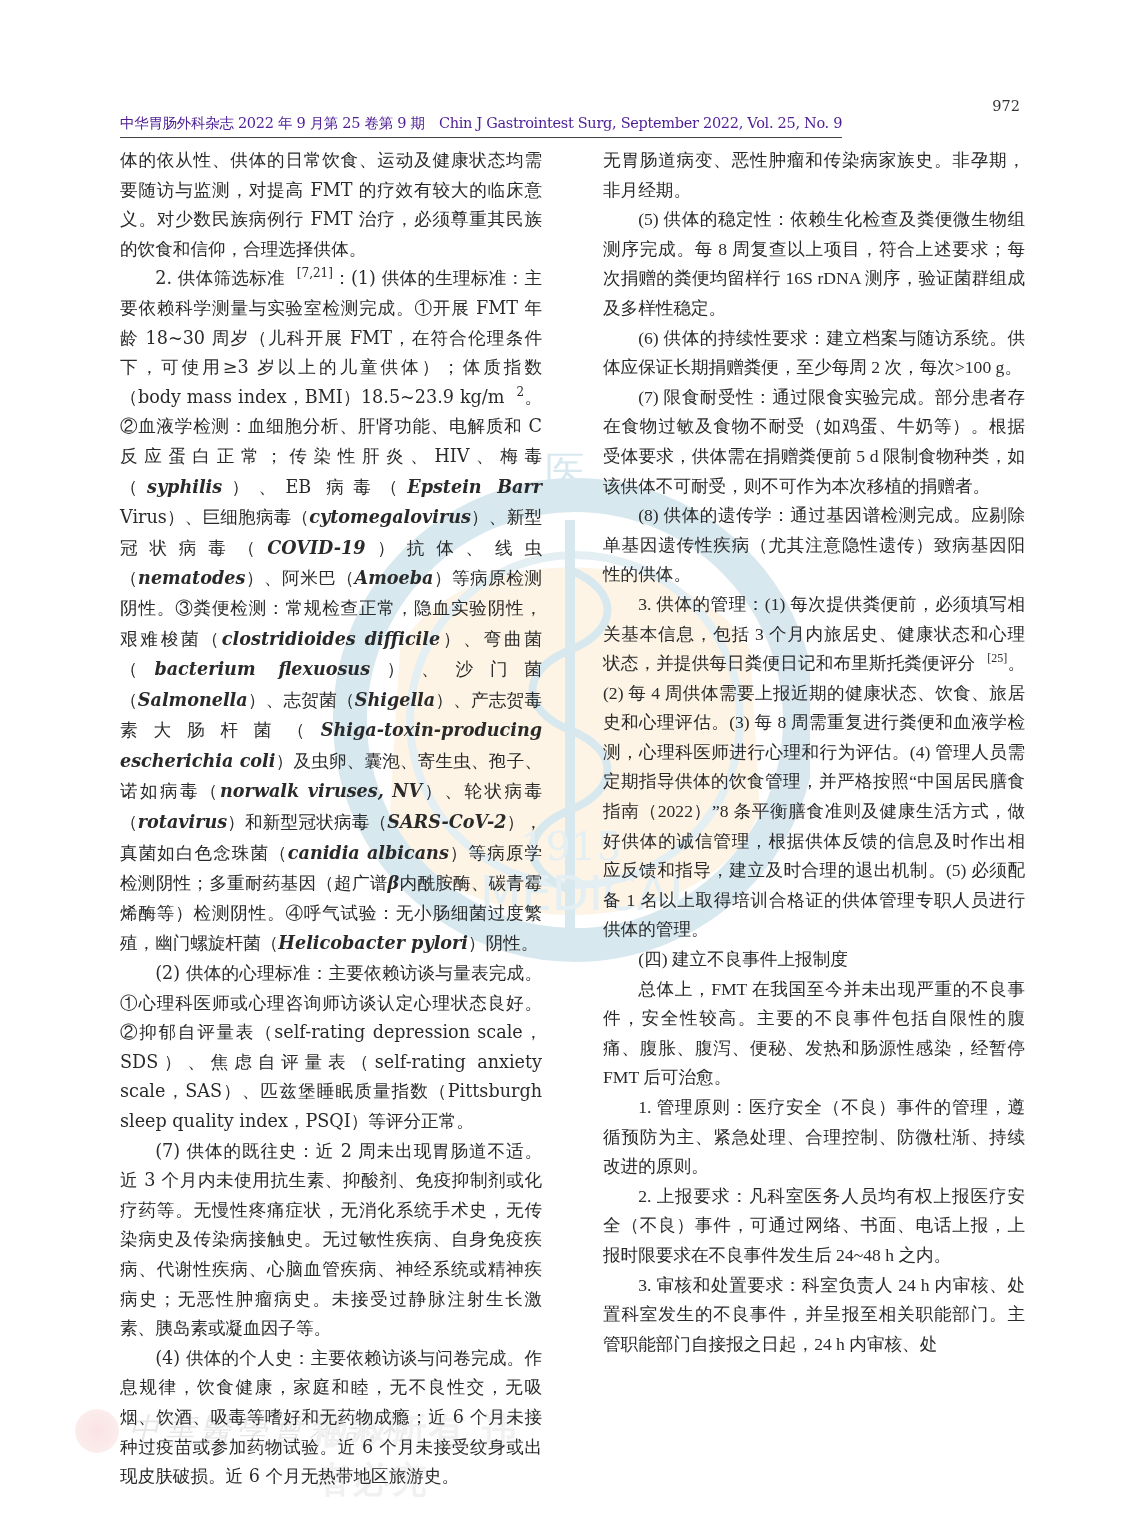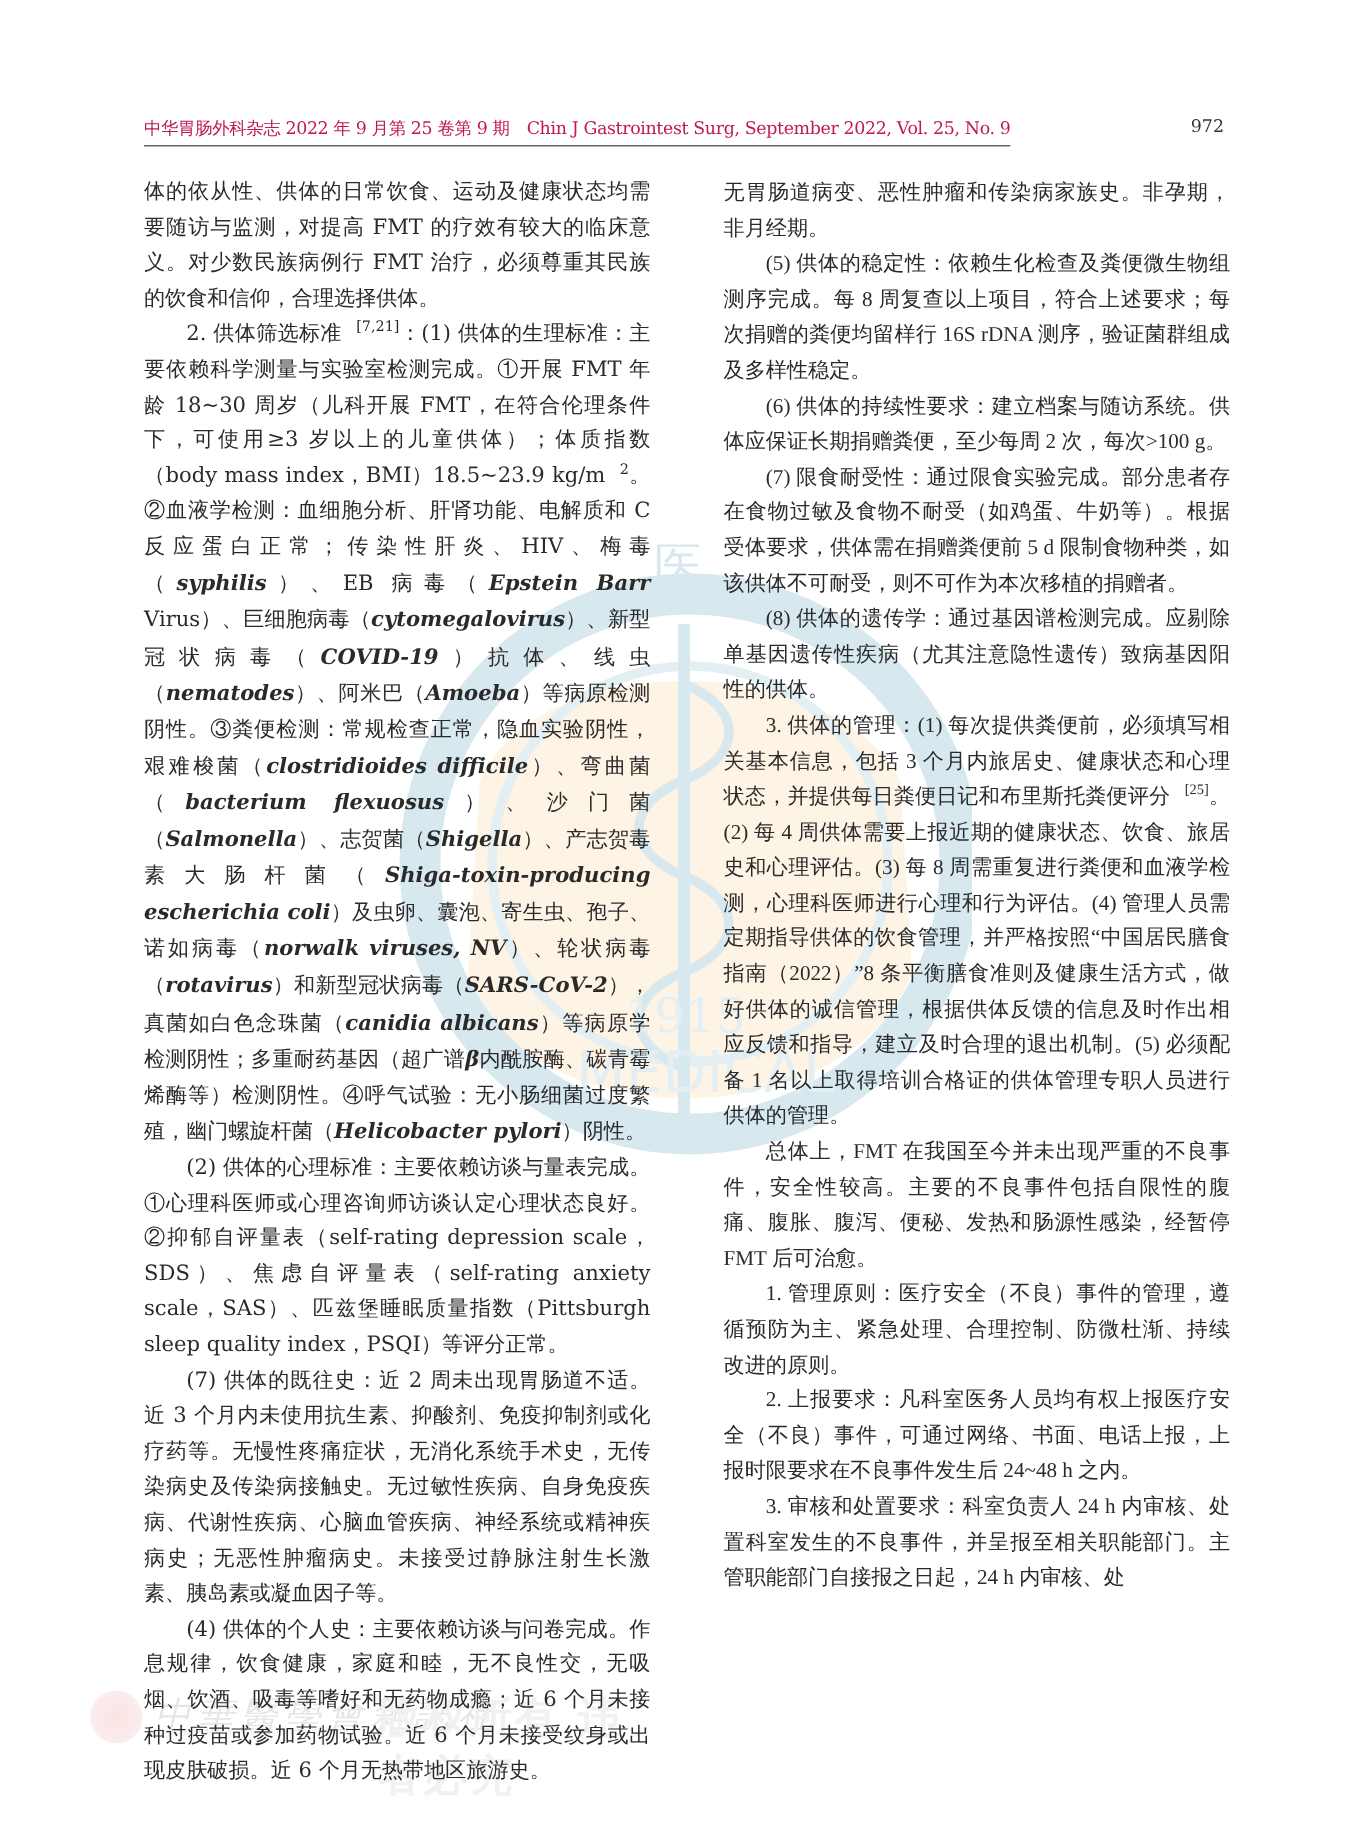--- a/index.html
+++ b/index.html
@@ -8,22 +8,22 @@
     background: #ffffff;
     position: relative;
     overflow: hidden;
     font-family: "DejaVu Serif", "Liberation Serif", serif;
     color: #2a2a2a;
   }
   .header {
     position: absolute; left: 120px; top: 98px; width: 900px; height: 26px;
   }
   .header-left {
-    position: absolute; left: 0; top: 0;
-    font-size: 14.5px; color: #be185d;
+    position: absolute; left: 0; top: 16px;
+    font-size: 14.5px; color: #4c1d95;
     padding-bottom: 4px;
     border-bottom: 1.3px solid #444;
     white-space: nowrap;
     letter-spacing: -0.3px;
   }
   .header-page {
     position: absolute; right: 0; top: 0;
     font-size: 14.5px; color: #333;
   }
   .col {
@@ -94,20 +94,21 @@
   <p class="indent">(4) 供体的个人史：主要依赖访谈与问卷完成。作息规律，饮食健康，家庭和睦，无不良性交，无吸烟、饮酒、吸毒等嗜好和无药物成瘾；近 6 个月未接种过疫苗或参加药物试验。近 6 个月未接受纹身或出现皮肤破损。近 6 个月无热带地区旅游史。</p>
 </div>
 
 <div class="col col-right">
   <p>无胃肠道病变、恶性肿瘤和传染病家族史。非孕期，非月经期。</p>
   <p class="indent">(5) 供体的稳定性：依赖生化检查及粪便微生物组测序完成。每 8 周复查以上项目，符合上述要求；每次捐赠的粪便均留样行 16S rDNA 测序，验证菌群组成及多样性稳定。</p>
   <p class="indent">(6) 供体的持续性要求：建立档案与随访系统。供体应保证长期捐赠粪便，至少每周 2 次，每次&gt;100 g。</p>
   <p class="indent">(7) 限食耐受性：通过限食实验完成。部分患者存在食物过敏及食物不耐受（如鸡蛋、牛奶等）。根据受体要求，供体需在捐赠粪便前 5 d 限制食物种类，如该供体不可耐受，则不可作为本次移植的捐赠者。</p>
   <p class="indent">(8) 供体的遗传学：通过基因谱检测完成。应剔除单基因遗传性疾病（尤其注意隐性遗传）致病基因阳性的供体。</p>
   <p class="indent"><span>3. 供体的管理：(1) 每次提供粪便前，必须填写相关基本信息，包括 3 个月内旅居史、健康状态和心理状态，并提供每日粪便日记和布里斯托粪便评分</span><sup>[25]</sup><span>。(2) 每 4 周供体需要上报近期的健康状态、饮食、旅居史和心理评估。(3) 每 8 周需重复进行粪便和血液学检测，心理科医师进行心理和行为评估。(4) 管理人员需定期指导供体的饮食管理，并严格按照“中国居民膳食指南（2022）”8 条平衡膳食准则及健康生活方式，做好供体的诚信管理，根据供体反馈的信息及时作出相应反馈和指导，建立及时合理的退出机制。(5) 必须配备 1 名以上取得培训合格证的供体管理专职人员进行供体的管理。</span></p>
+  <p class="indent">(四) 建立不良事件上报制度</p>
   <p class="indent">总体上，FMT 在我国至今并未出现严重的不良事件，安全性较高。主要的不良事件包括自限性的腹痛、腹胀、腹泻、便秘、发热和肠源性感染，经暂停 FMT 后可治愈。</p>
   <p class="indent">1. 管理原则：医疗安全（不良）事件的管理，遵循预防为主、紧急处理、合理控制、防微杜渐、持续改进的原则。</p>
   <p class="indent">2. 上报要求：凡科室医务人员均有权上报医疗安全（不良）事件，可通过网络、书面、电话上报，上报时限要求在不良事件发生后 24~48 h 之内。</p>
   <p class="indent">3. 审核和处置要求：科室负责人 24 h 内审核、处置科室发生的不良事件，并呈报至相关职能部门。主管职能部门自接报之日起，24 h 内审核、处</p>
 </div>
 
 <div class="publisher-mark">
   <div class="pm-flower"></div>
   <div class="pm-cn">中華醫學會雜誌社</div>
   <div class="pm-en">Chinese Medical Association Publishing House</div>

